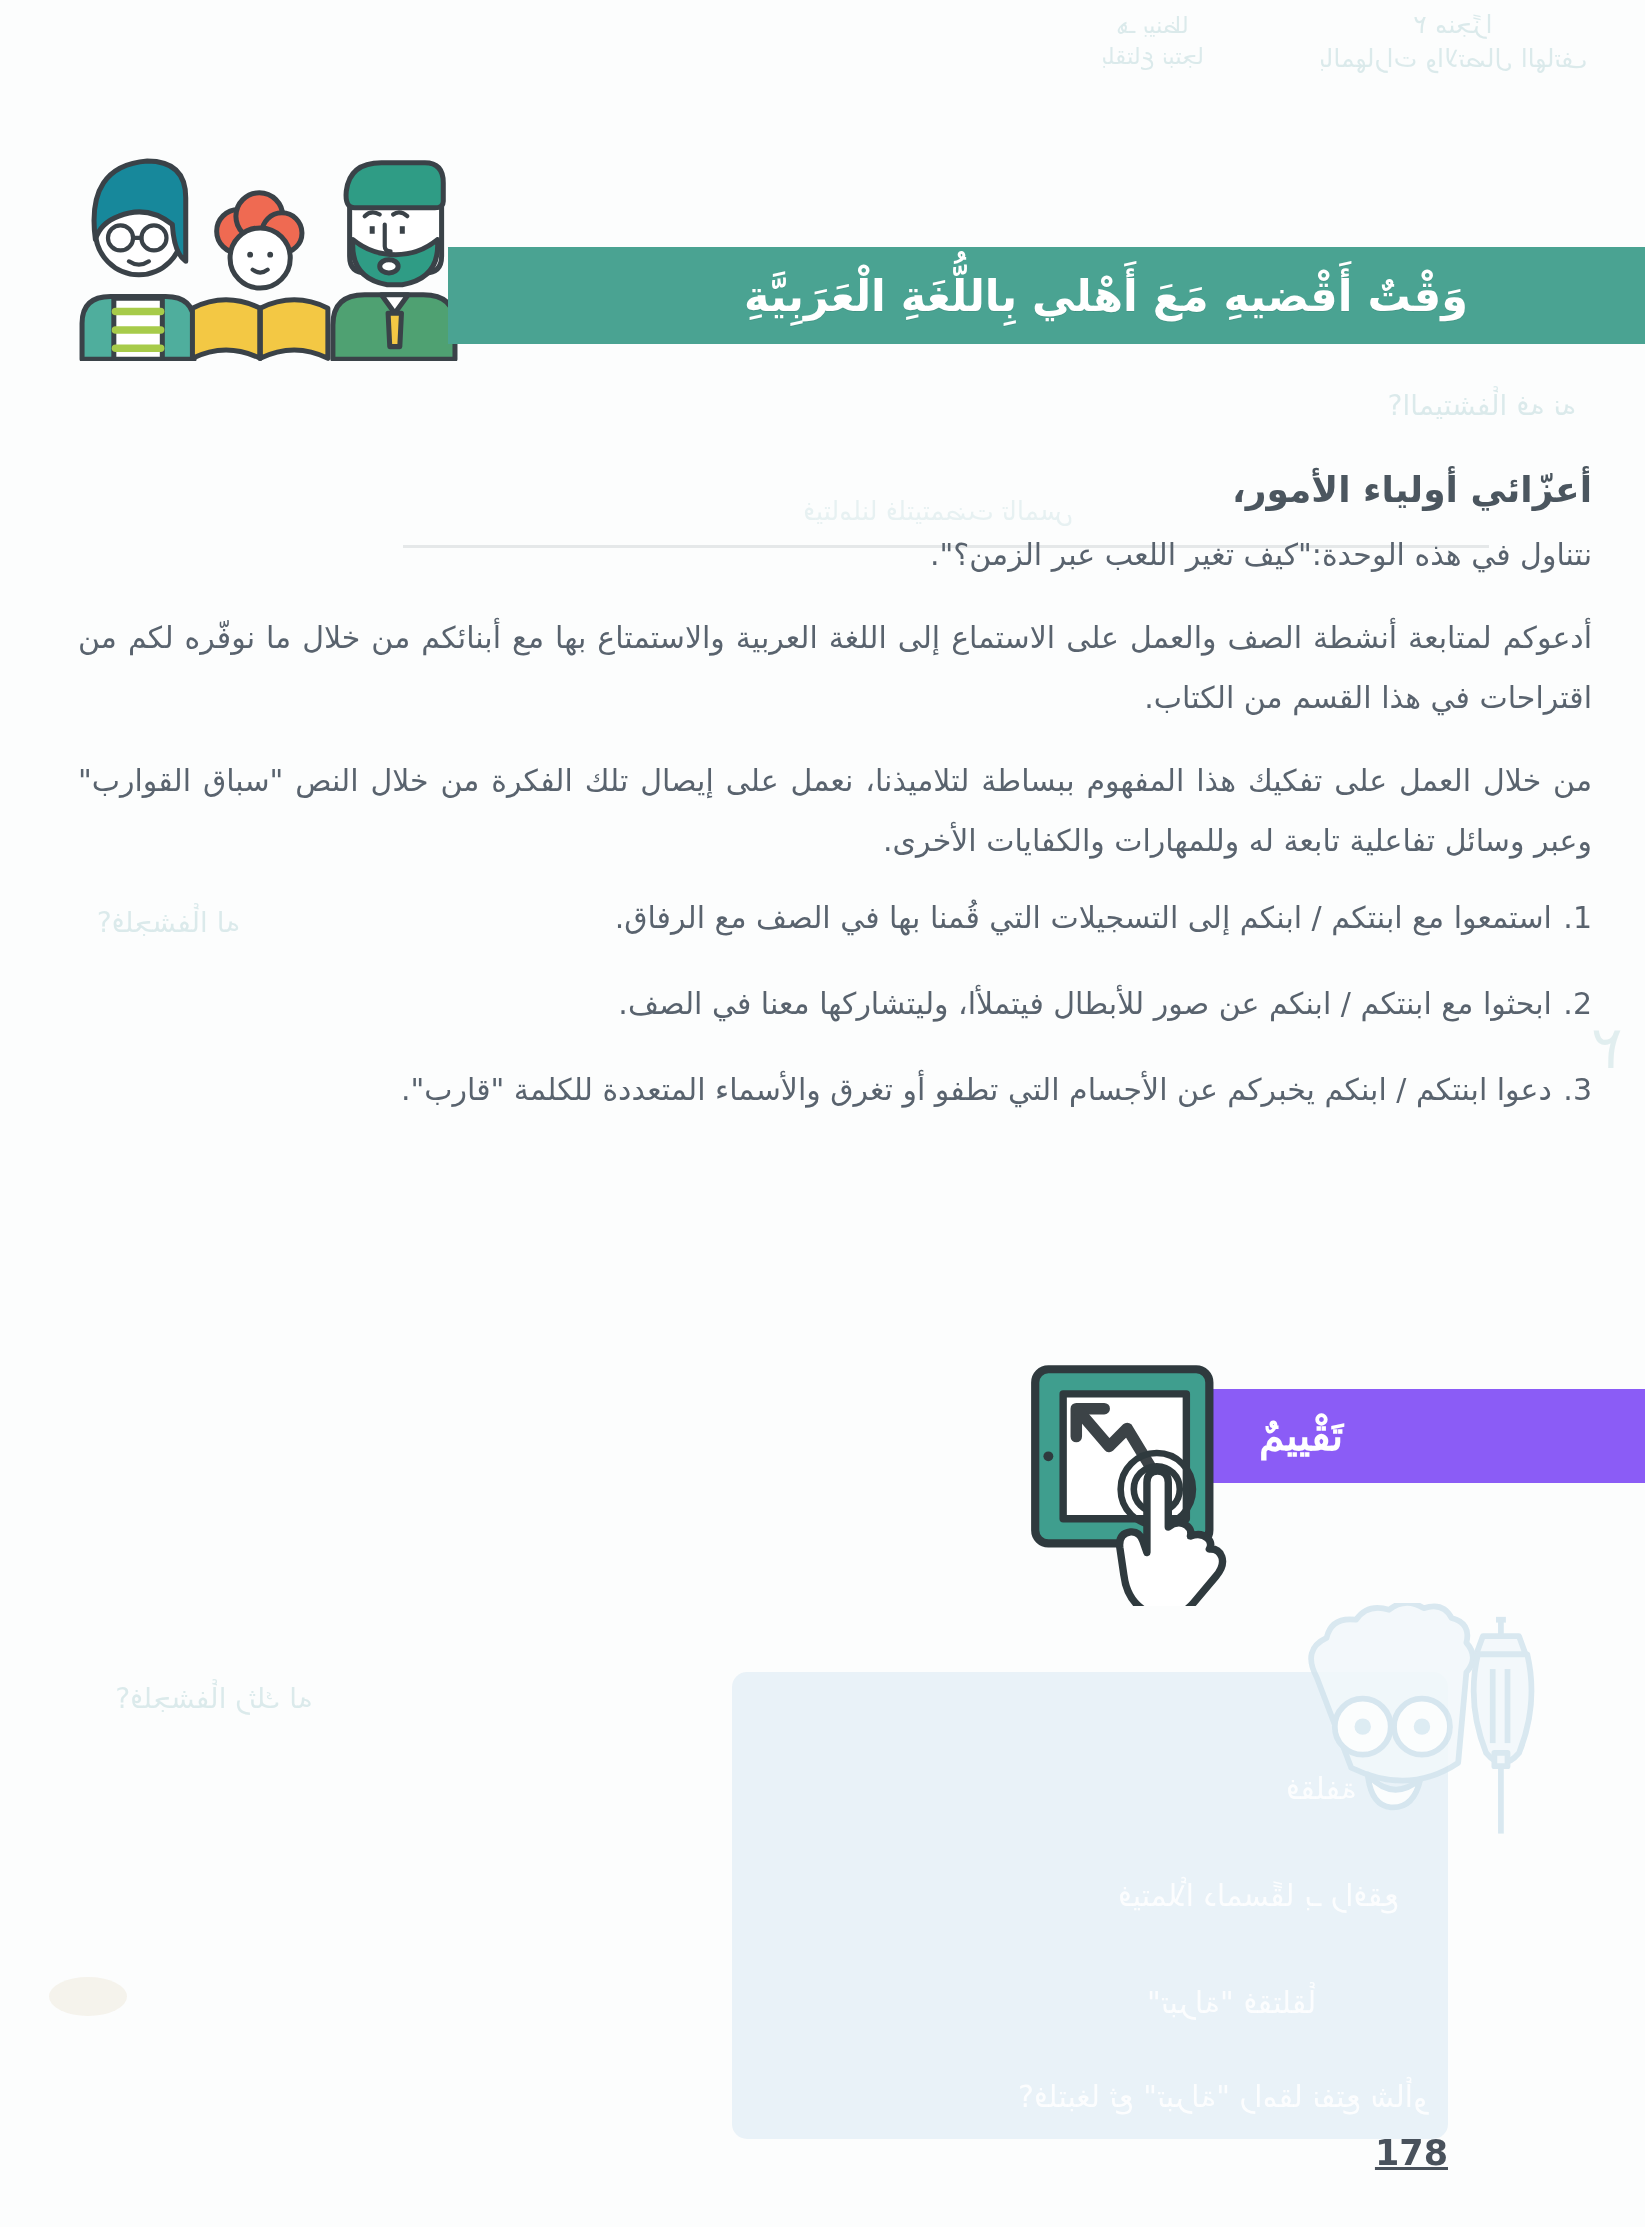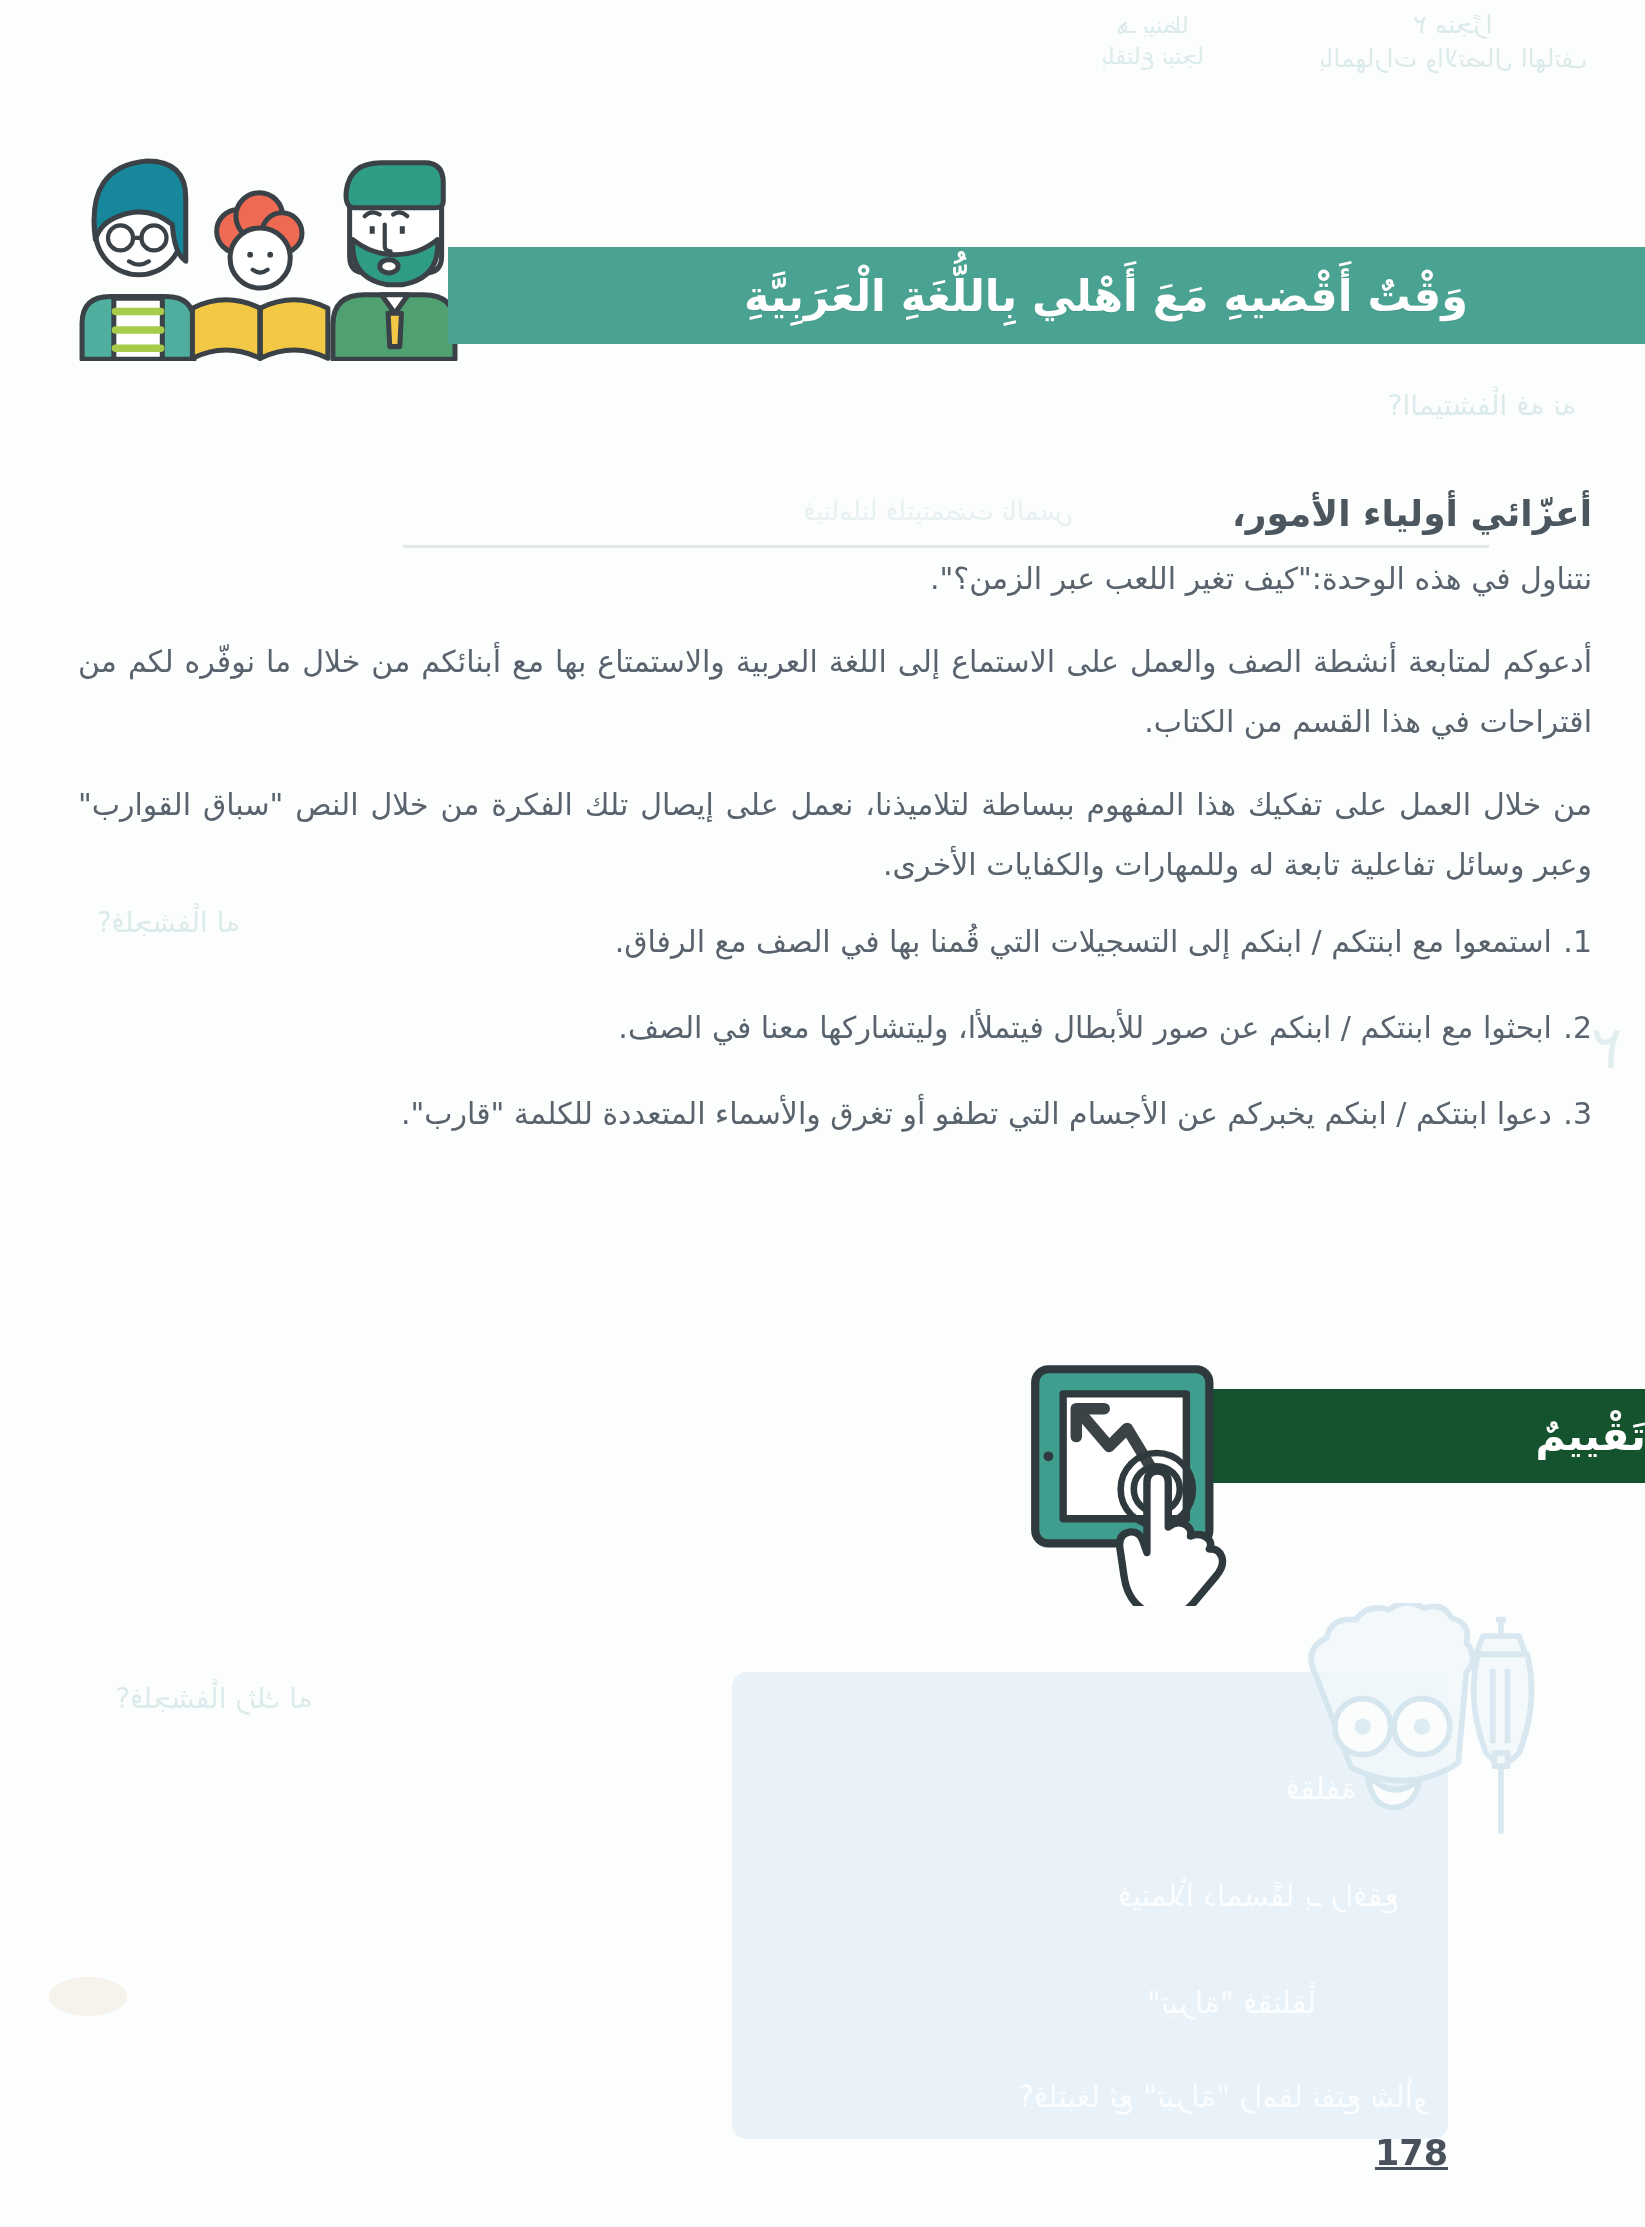--- a/index.html
+++ b/index.html
@@ -6,34 +6,34 @@
   .page{position:relative;width:1646px;height:2227px;background:#fcfdfd;overflow:hidden;
         font-family:"DejaVu Sans",sans-serif;direction:rtl;}
   
   .title-banner{position:absolute;left:448px;top:247px;width:1197px;height:97px;
       background:#4aa392;display:flex;align-items:center;justify-content:center;
       padding-left:119px;box-sizing:border-box;}
   .title-banner .title{color:#ffffff;font-size:43px;font-weight:bold;letter-spacing:0.8px;
       text-shadow:0 0.8px 0 rgba(0,0,0,.08);}
   .illustration{position:absolute;left:67px;top:114px;}
   
-  .content{position:absolute;right:54px;left:78px;top:493px;color:#5a6570;}
+  .content{position:absolute;right:54px;left:78px;top:469px;color:#5a6570;}
   .greeting{font-size:36px;font-weight:bold;color:#4b565f;margin:0 0 15px 0;}
   .greeting-rule{position:absolute;left:403px;top:545px;width:1086px;height:2.5px;
       background:rgba(148,158,164,.22);}
   .para{font-size:30px;line-height:2.0;margin:0 0 23px 0;text-align:justify;color:#59636e;}
   .para.single{text-align:right;}
   .list{margin-top:8.2px;}
   .list-item{display:flex;align-items:flex-start;font-size:30px;line-height:1.6;
       margin-bottom:38px;color:#59636e;}
   .list-item .num{flex:0 0 auto;margin-left:11.5px;font-weight:500;}
   
   .assess-banner{position:absolute;left:1210px;top:1389px;width:436px;height:94px;
-      background:#14532d;display:flex;align-items:center;justify-content:flex-start;
-      padding-left:49px;box-sizing:border-box;}
+      background:#8b5cf6;display:flex;align-items:center;justify-content:flex-end;
+      padding-left:49px;box-sizing:border-box;font-family:Liberation Serif, serif;}
   .assess-banner .label{color:#fff;font-size:41px;font-weight:bold;}
   .assess-icon{position:absolute;left:1027px;top:1351px;}
   
   .page-number{position:absolute;right:198px;top:2133px;font-size:35px;font-weight:bold;
       color:#49525c;direction:ltr;text-decoration:underline;}
   
   .ghost{position:absolute;color:#9fc8cc;opacity:.35;transform:scaleX(-1);
       filter:blur(0.5px);text-align:center;line-height:1.35;}
   .ghost-box{position:absolute;left:732px;top:1672px;width:716px;height:467px;
       background:#e9f2f8;border-radius:15px;}

